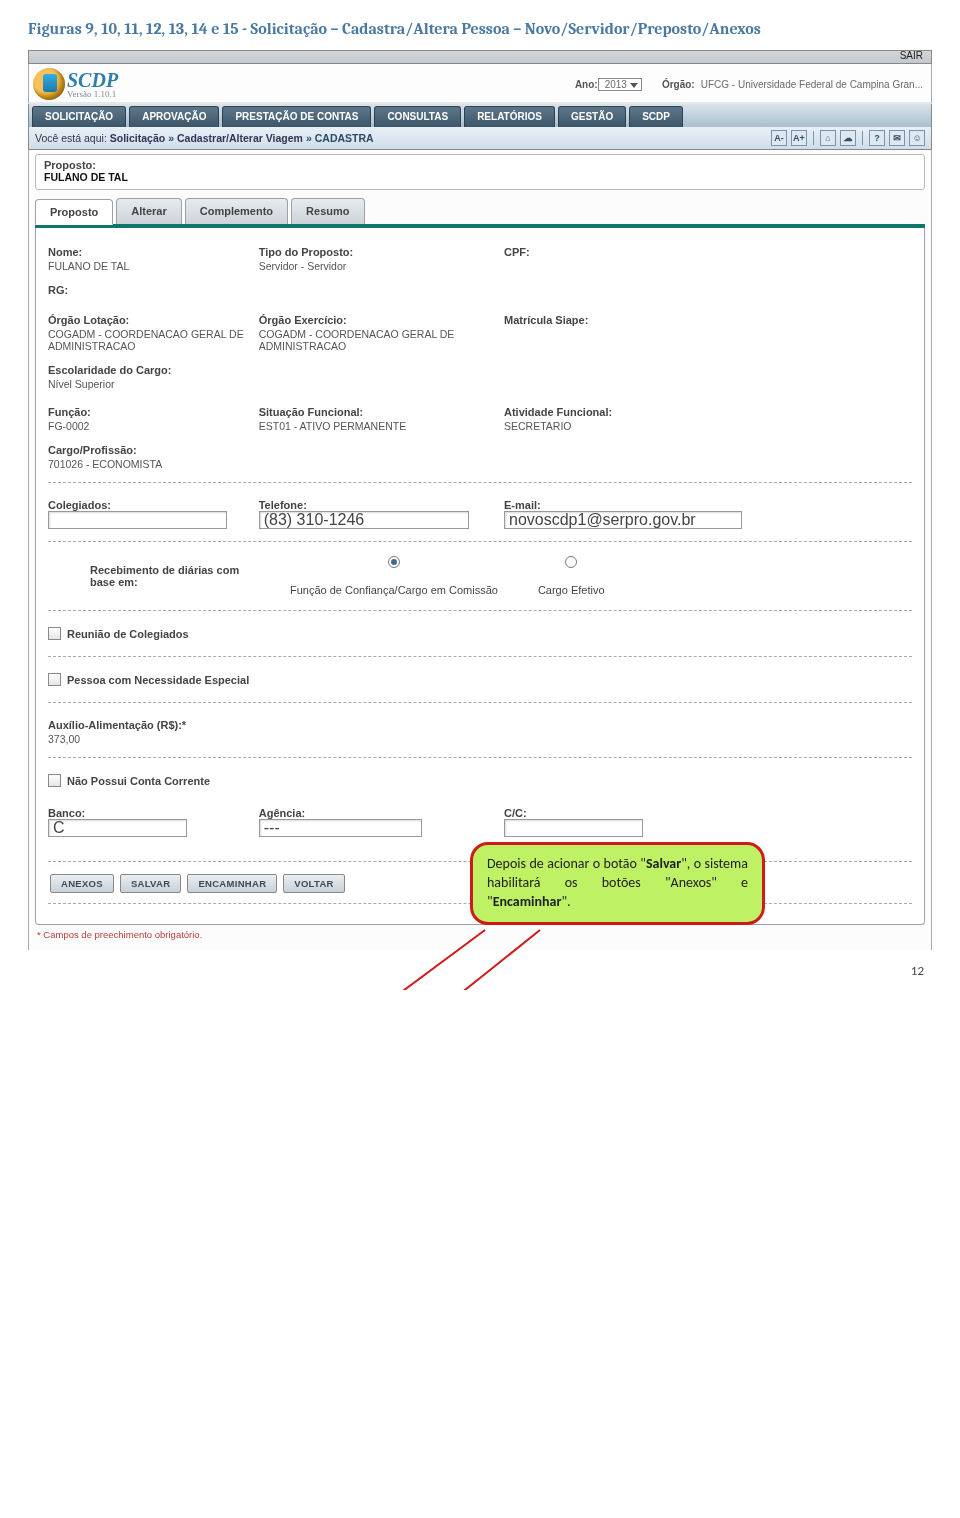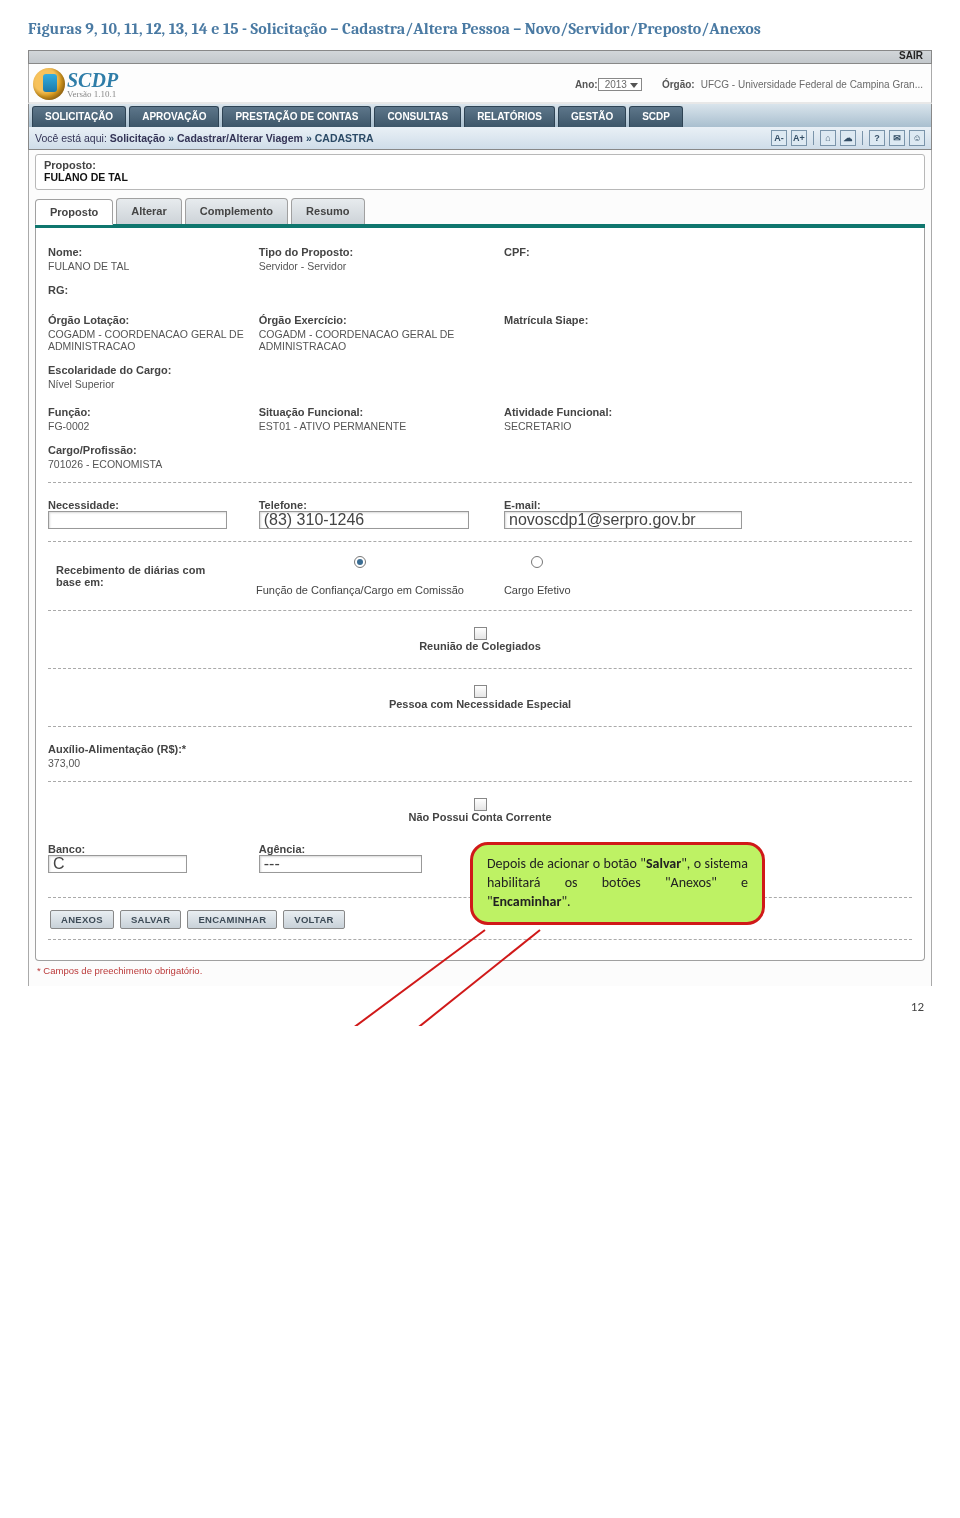--- a/index.html
+++ b/index.html
@@ -32,21 +32,21 @@
   .topbar {
     background: linear-gradient(#d2d6d9, #c3c8cc);
     border: 1px solid #888;
     height: 14px;
     position: relative;
   }
   .topbar .sair {
     position: absolute;
     right: 8px;
     top: -1px;
-    font-weight: bold;
+    font-weight: normal;
     color: #222;
     font-size: 10px;
   }
   .header-row {
     display: flex;
     align-items: center;
     padding: 4px 8px 2px 4px;
     background: #fdfdfd;
     border-left: 1px solid #aaa;
     border-right: 1px solid #aaa;
@@ -166,24 +166,24 @@
   .fld .val { color:#555;font-size:10.5px; padding-top:2px;}
   .dash-sep {
     border:none; border-top:1px dashed #aaa;
     margin:6px 0;
   }
   .txt-in {
     border:1px solid #999; background:#fff; height:18px; padding:0 4px;
     font-size:16px;color:#444; width:90%;
     box-shadow: inset 1px 1px 2px rgba(0,0,0,0.15);
   }
-  .inline-radio { display:flex; gap:40px; align-items:center; padding:8px 8px;}
+  .inline-radio { display:flex; gap:40px; align-items:center; padding:8px 8px;margin-left:34px;}
   .inline-radio .lbl { font-weight:bold;color:#444;font-size:11px; width:160px;}
   .rad { display:flex;align-items:center;gap:16px;font-size:11px;color:#444;font-weight:normal;flex-direction:column;}
-  .checkline { padding:10px 0;display:flex;align-items:center;font-size:11px;color:#444;font-weight:bold;flex-direction:column;}
+  .checkline { padding:10px 0;display:flex;align-items:center;gap:6px;font-size:11px;color:#444;font-weight:bold;}
   .chk { width:13px;height:13px;border:1px solid #888;background:linear-gradient(#fff,#e5e5e5);}
   .radio { width:12px;height:12px;border:1px solid #777;border-radius:50%;background:#fff;display:inline-block;position:relative;}
   .radio.sel::after{content:"";position:absolute;left:2px;top:2px;width:6px;height:6px;border-radius:50%;background:#3a6c92;}
   .tiny-btn {
     width:20px;height:18px;border:1px solid #8aa2b6;background:linear-gradient(#e8f1f8,#c7d9e6);
     display:inline-flex;align-items:center;justify-content:center;font-size:12px;color:#39607c;font-weight:bold;
     margin-left:6px; border-radius:2px;
   }
   .btn-row { display:flex; gap:6px; padding:6px 2px 4px;}
   .btn {
@@ -333,21 +333,21 @@
             <div class="val">SECRETARIO</div>
           </div>
         <div class="fld w4">
             <div class="lbl">Cargo/Profissão:</div>
             <div class="val">701026 - ECONOMISTA</div>
           </div>
       </div>
       <hr class="dash-sep">
 
       <div class="row-fields">
-        <div class="fld w1"><div class="lbl">Necessidade:</div><input class="txt-in" value="" style=""></div>
+        <div class="fld w1"><div class="lbl">Colegiados:</div><input class="txt-in" value="" style=""></div>
         <div class="fld w2"><div class="lbl">Telefone:</div><input class="txt-in" value="(83) 310-1246" style=""></div>
         <div class="fld" style="flex:0 0 46%"><div class="lbl">E-mail:</div><input class="txt-in" style="width: 60%;" value="novoscdp1@serpro.gov.br"></div>
       </div>
       <hr class="dash-sep">
 
       <div class="inline-radio">
         <div class="lbl">Recebimento de diárias com base em:</div>
         <div class="rad">
             <span class="radio sel"></span>
             <span>Função de Confiança/Cargo em Comissão</span>

